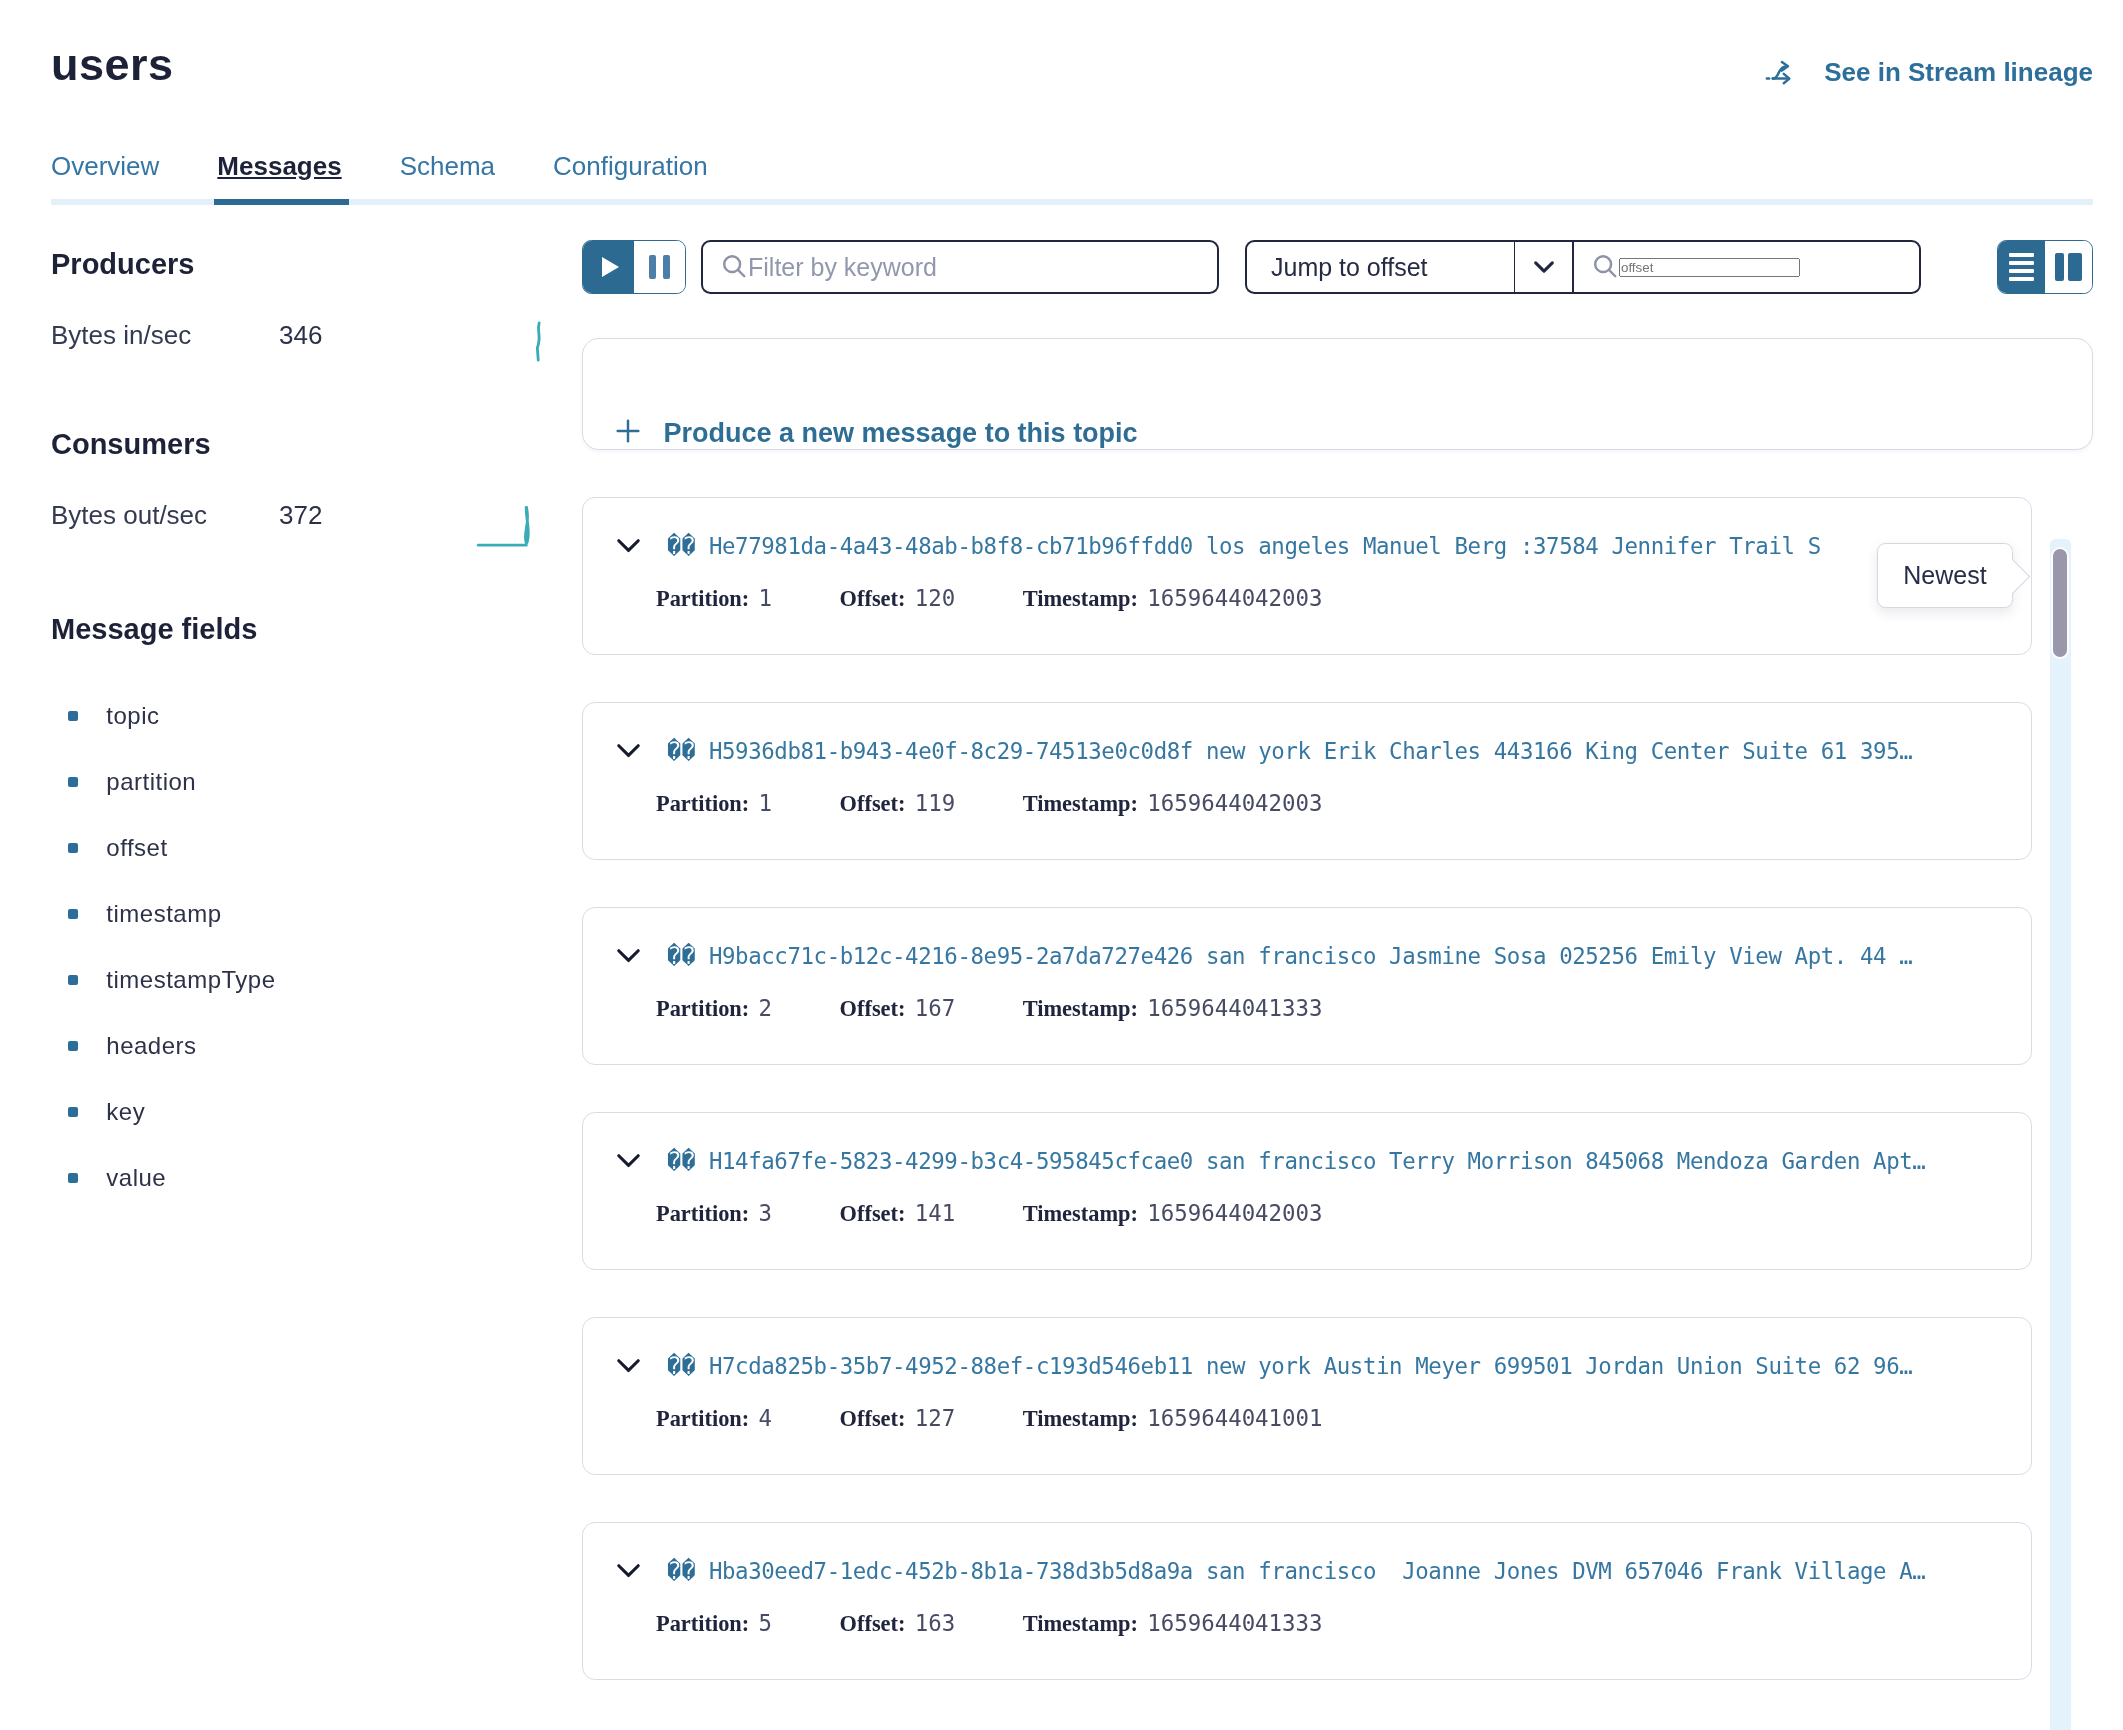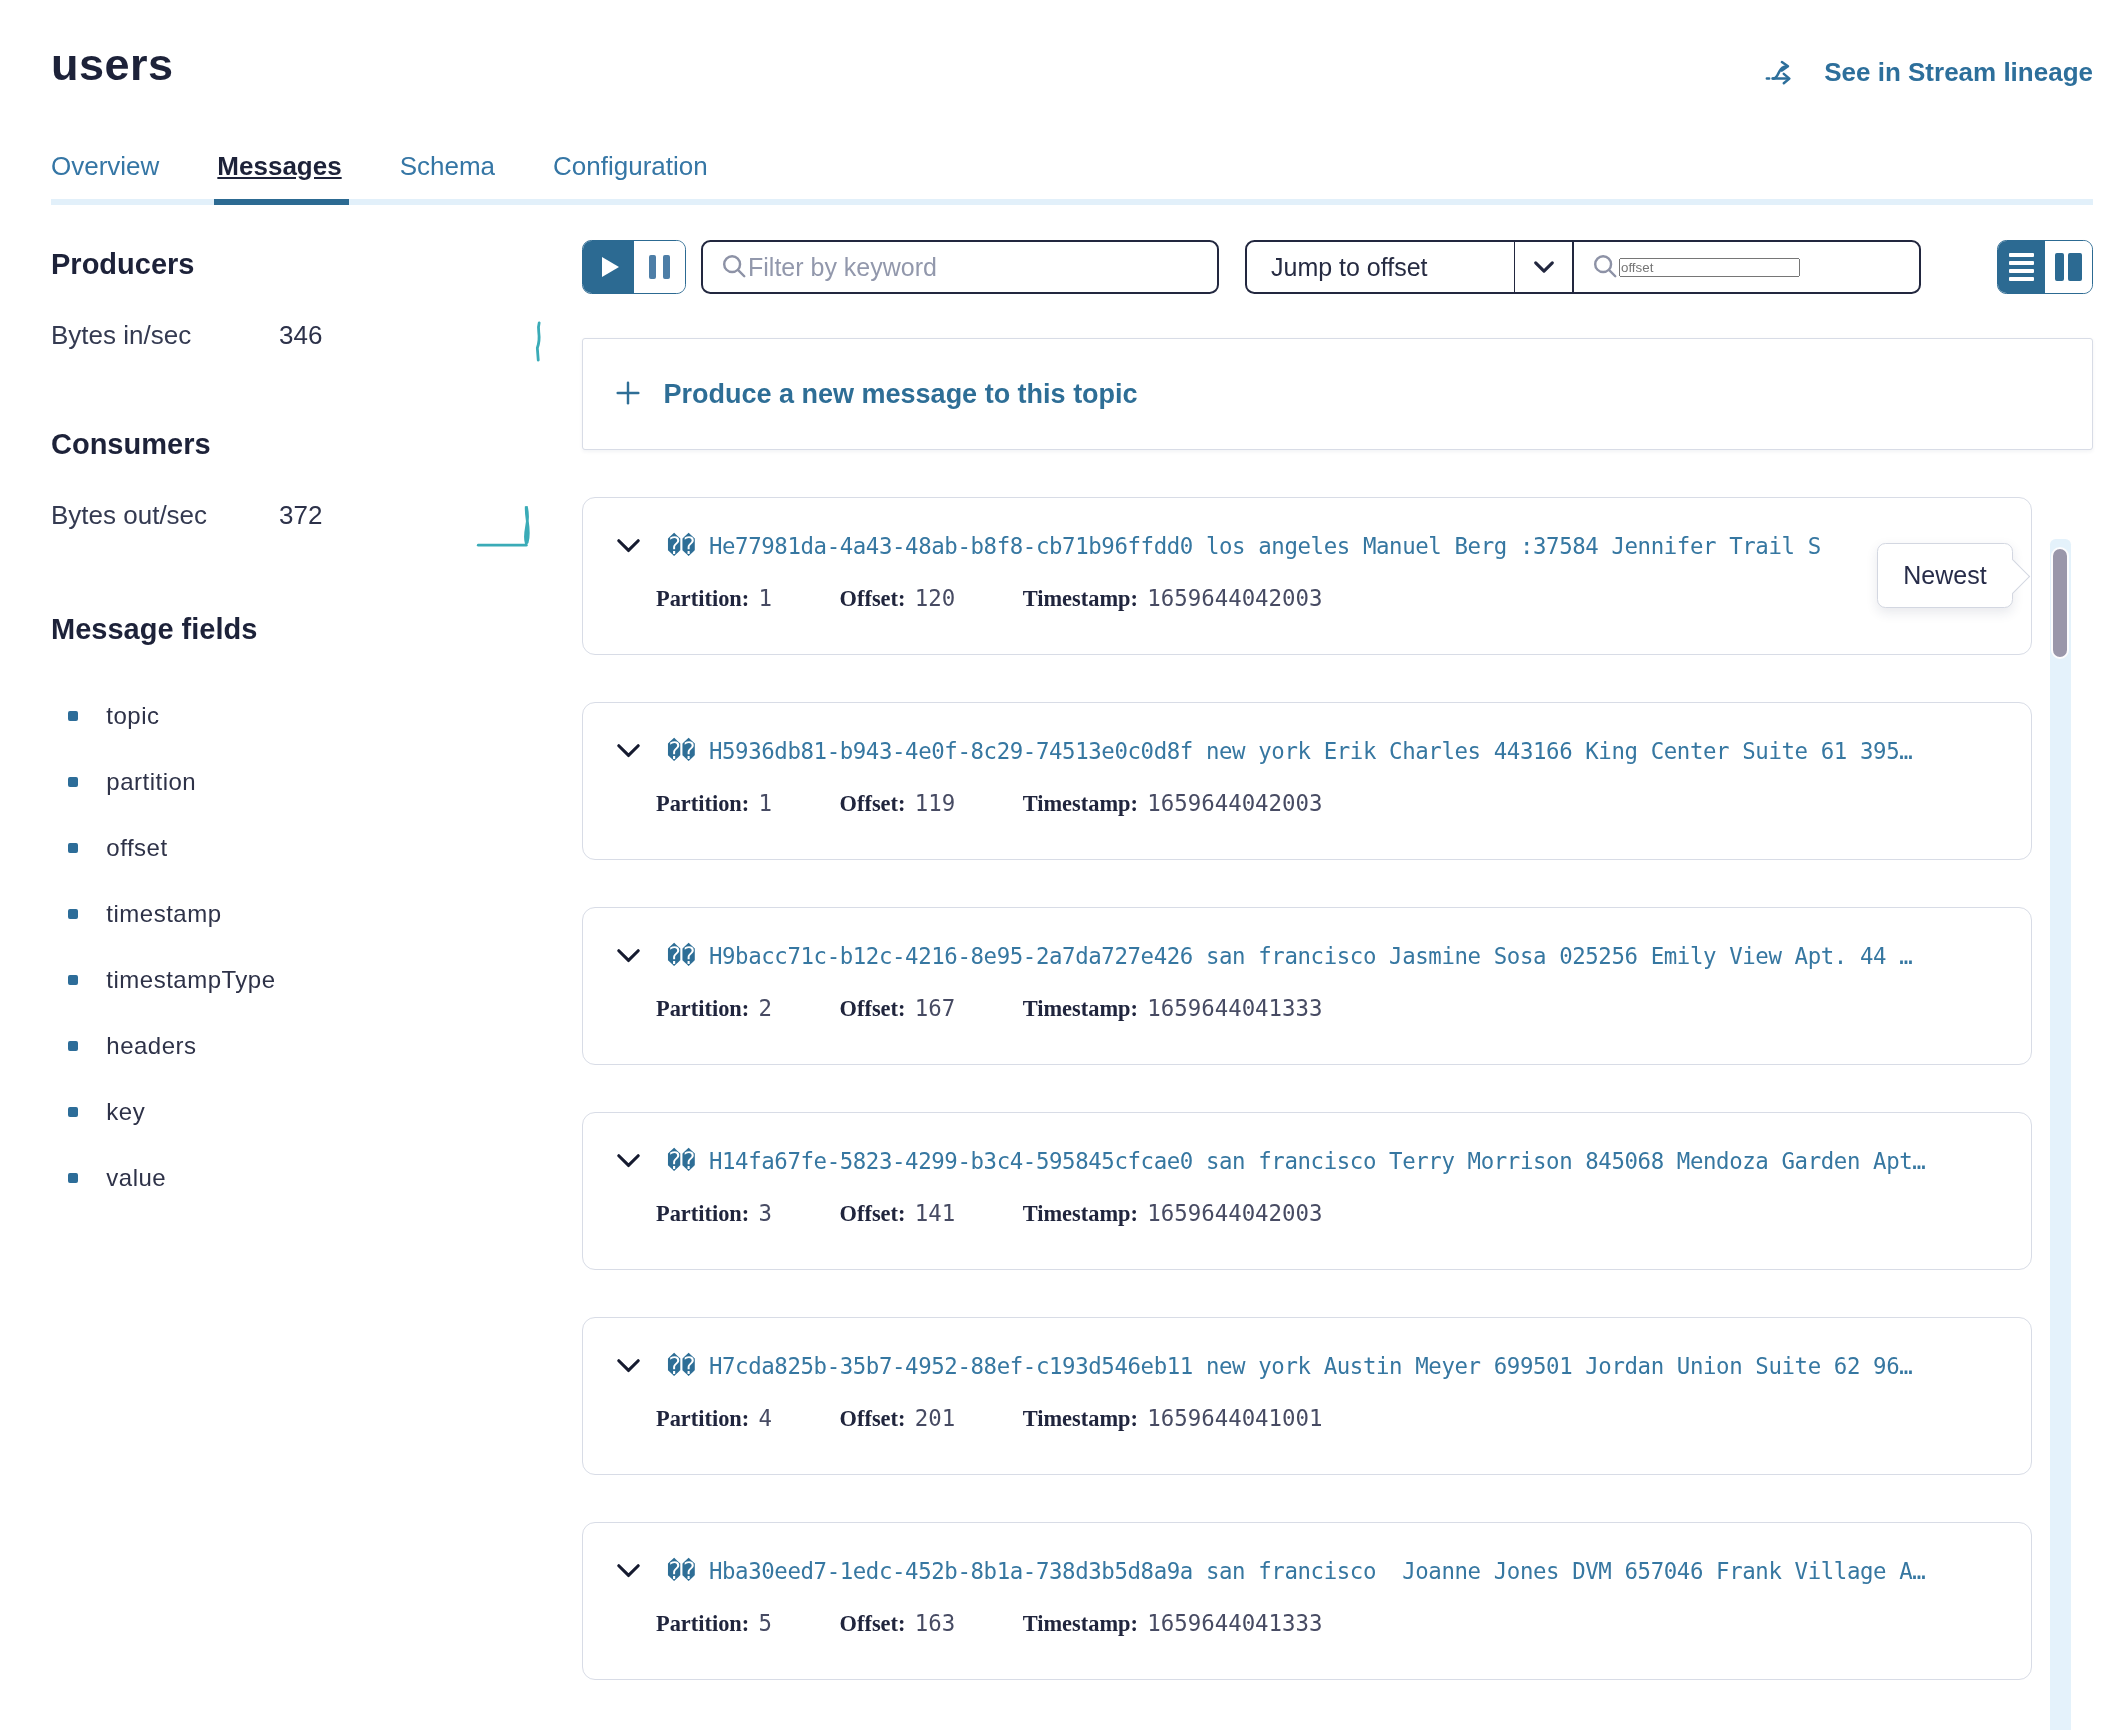--- a/index.html
+++ b/index.html
@@ -59,21 +59,21 @@
   .view-toggle { margin-left:auto; }
   .view-toggle .seg { width:47px; }
   .list-ico { display:flex; flex-direction:column; gap:3.7px; }
   .list-ico i { display:block; width:25px; height:4.2px; background:#ffffff; border-radius:0.9px; }
   .cols-ico { display:flex; gap:3.7px; }
   .cols-ico i { display:block; height:28px; background:#2c6a92; border-radius:1.9px; }
   .cols-ico i:first-child { width:8.4px; }
   .cols-ico i:last-child { width:14px; }
 
   
-  .produce-card { margin-top:44px; height:112px; border:1.9px solid #d8dce6; border-radius:3px; display:flex; align-items:center; padding-left:30px; gap:20.5px; cursor:pointer; background:#fff; box-shadow:0 1.9px 3.7px rgba(25,39,80,.05); }
+  .produce-card { margin-top:44px; height:112px; border:1.9px solid #d8dce6; border-radius:17px; display:flex; align-items:flex-end; padding-left:30px; gap:20.5px; cursor:pointer; background:#fff; box-shadow:0 1.9px 3.7px rgba(25,39,80,.05); }
   .produce-label { font-size:27px; font-weight:700; color:#2e6e96; }
 
   
   .msg-list { margin-top:47px; }
   .msg-card { width:1450px; height:158px; border:1.9px solid #d8dce6; border-radius:13px; background:#fff; margin-bottom:47px; padding:34px 26px 0 33px; overflow:hidden; cursor:pointer; }
   .msg-line1 { display:flex; align-items:center; white-space:nowrap; overflow:hidden; }
   .msg-chevron { flex:0 0 auto; margin-right:26px; display:flex; cursor:pointer; }
   .msg-glyphs { font-family:"DejaVu Sans Mono", monospace; font-size:24px; color:#2e6e96; margin-right:13px; }
   .msg-key { font-family:"DejaVu Sans Mono", monospace; font-size:22.4px; letter-spacing:-0.4px; color:#3677a1; white-space:pre; }
   .msg-line2 { margin-top:25px; padding-left:40px; font-family:"DejaVu Sans Mono", monospace; font-size:22.4px; white-space:nowrap; }
@@ -327,21 +327,21 @@
             <span class="msg-chevron">
               <svg width="25" height="17.7" viewBox="0 0 27 19" fill="none" stroke="#161b30" stroke-width="3.4" stroke-linecap="round" stroke-linejoin="round">
                   <polyline points="3,4 13.5,14.5 24,4"></polyline>
                 </svg>
             </span>
             <span class="msg-glyphs">��</span>
             <span class="msg-key">H7cda825b-35b7-4952-88ef-c193d546eb11 new york Austin Meyer 699501 Jordan Union Suite 62 96…</span>
           </div>
           <div class="msg-line2">
             <span class="meta-group"><span class="meta-label">Partition:</span><span class="meta-value">4</span></span>
-            <span class="meta-group"><span class="meta-label">Offset:</span><span class="meta-value">201</span></span>
+            <span class="meta-group"><span class="meta-label">Offset:</span><span class="meta-value">127</span></span>
             <span class="meta-group"><span class="meta-label">Timestamp:</span><span class="meta-value">1659644041001</span></span>
           </div>
         </div>
 
         <div class="msg-card">
           <div class="msg-line1">
             <span class="msg-chevron">
               <svg width="25" height="17.7" viewBox="0 0 27 19" fill="none" stroke="#161b30" stroke-width="3.4" stroke-linecap="round" stroke-linejoin="round">
                   <polyline points="3,4 13.5,14.5 24,4"></polyline>
                 </svg>

